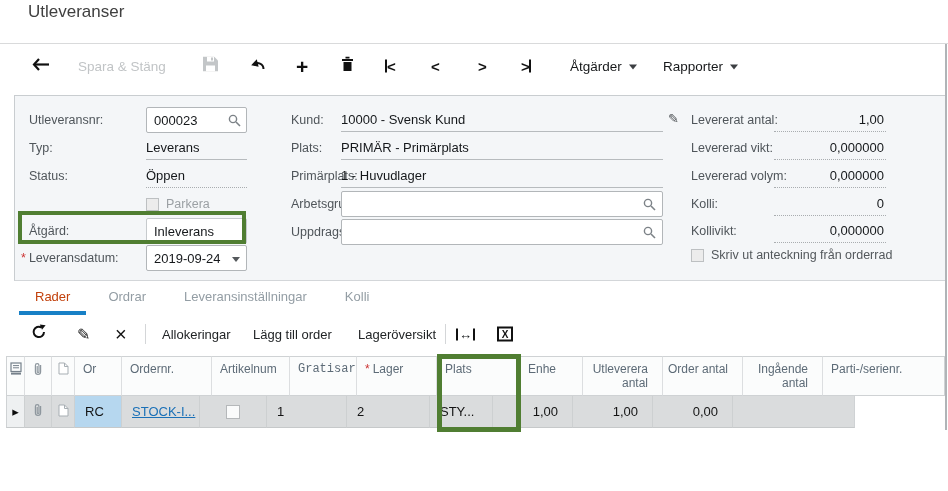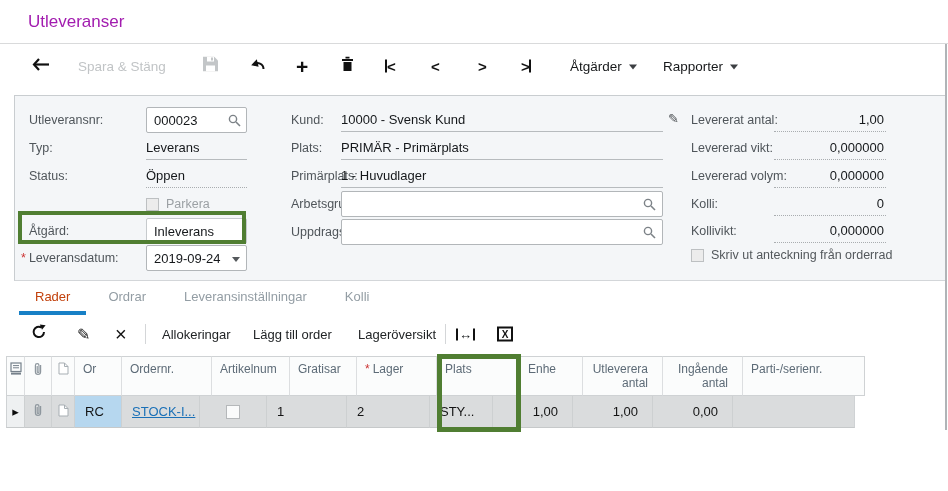--- a/index.html
+++ b/index.html
@@ -1,21 +1,21 @@
 <!DOCTYPE html>
 <html><head>
 <meta charset="utf-8">
 <style>
   html,body{margin:0;padding:0;background:#fff;}
   *{box-sizing:border-box;}
   .app{position:relative;width:948px;height:491px;background:#fff;
        font-family:"Liberation Sans","DejaVu Sans",sans-serif;color:#16191c;overflow:hidden;}
 
   
-  .page-title{position:absolute;left:28px;top:12px;font-size:17px;font-weight:500;color:#a21caf;}
+  .page-title{position:absolute;left:28px;top:2px;font-size:17px;font-weight:500;color:#404040;}
   .title-sep{position:absolute;left:0;top:43px;width:948px;height:1px;background:#d9dadb;}
 
   
   .toolbar{position:absolute;left:0;top:44px;width:948px;height:44px;}
   .tb-item{position:absolute;top:50%;transform:translateY(-50%);display:flex;align-items:center;white-space:nowrap;justify-content:flex-end;}
   .tb-text{font-size:13.5px;color:#17191b;}
   .tb-text.disabled{color:#c1c4c6;}
   .chev{font-weight:700;font-size:15px;color:#111;letter-spacing:-1px;}
   .vbar{display:inline-block;width:2px;height:13px;background:#111;}
   .caret-down{width:0;height:0;border-left:4px solid transparent;border-right:4px solid transparent;
@@ -305,25 +305,26 @@
         <span>
           <svg width="11" height="13" viewBox="0 0 11 13">
               <path d="M1 1 h5.5 l3.5 3.5 v7.5 h-9 z" fill="#fff" stroke="#a7aeb3"></path>
               <path d="M6.5 1 v3.5 h3.5" fill="none" stroke="#a7aeb3"></path>
             </svg>
         </span>
       </div>
       <div class="hcell" style="width:47px;">Or</div>
       <div class="hcell" style="width:90px;">Ordernr.</div>
       <div class="hcell" style="width:78px;">Artikelnum</div>
-      <div class="hcell" style="width:67px;">Gratisar</div>
+      <div class="hcell" style="width:67px;font-family:Liberation Mono, monospace;">Gratisar</div>
       <div class="hcell" style="width:80px;"><span class="req">*</span><span>Lager</span></div>
       <div class="hcell" style="width:83px;">Plats</div>
       <div class="hcell" style="width:63px;">Enhe</div>
       <div class="hcell num" style="width:80px;">Utleverera antal</div>
+      <div class="hcell num" style="width:80px;">Order antal</div>
       <div class="hcell num" style="width:80px;">Ingående antal</div>
       <div class="hcell" style="width:122px;border-right:1px solid #cfd2d4;">Parti-/serienr.</div>
     </div>
 
     <div class="g-row">
       <div class="dcell icon first" style="width:19px;background:#eef0f1;">
         <span class="rowarrow">▸</span>
       </div>
       <div class="dcell icon" style="width:27px;">
         <span>

